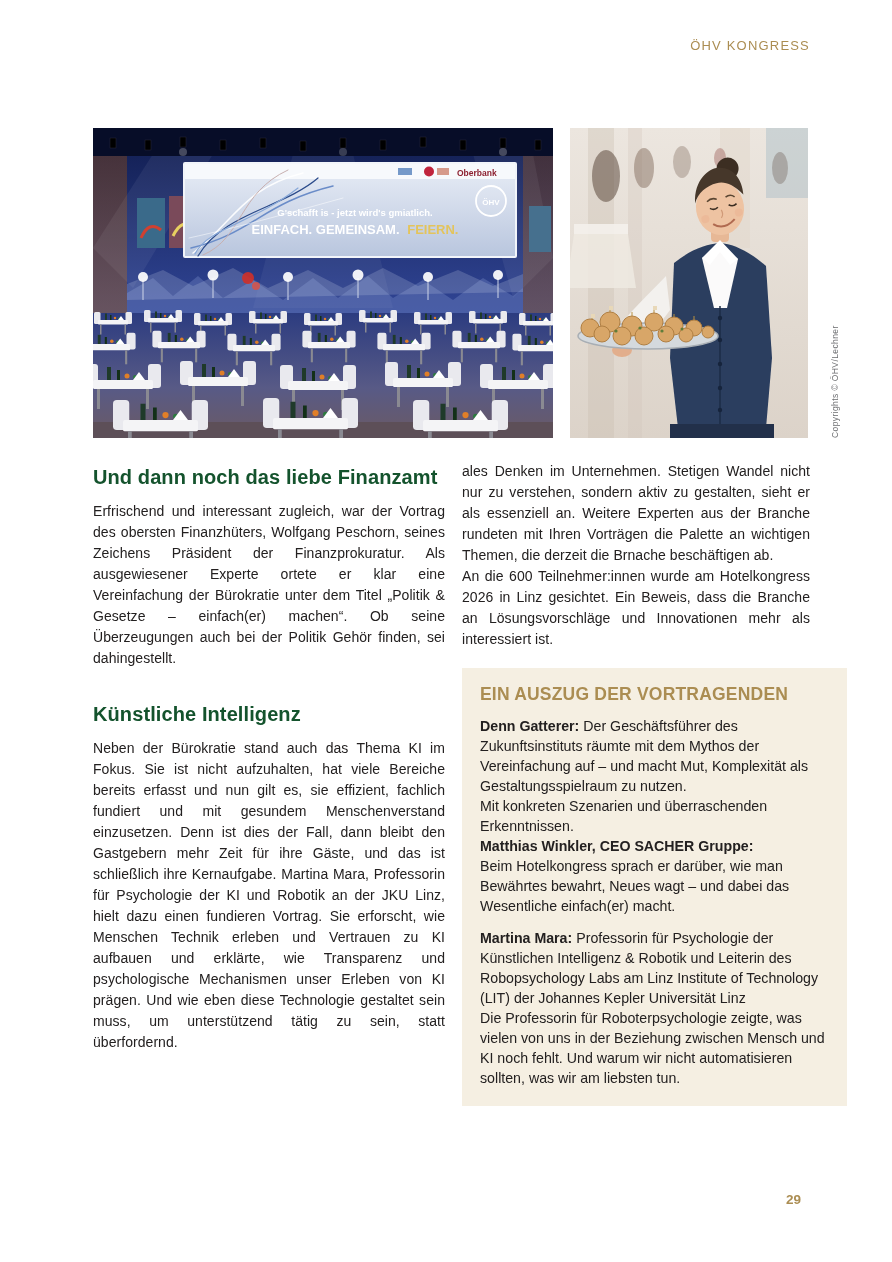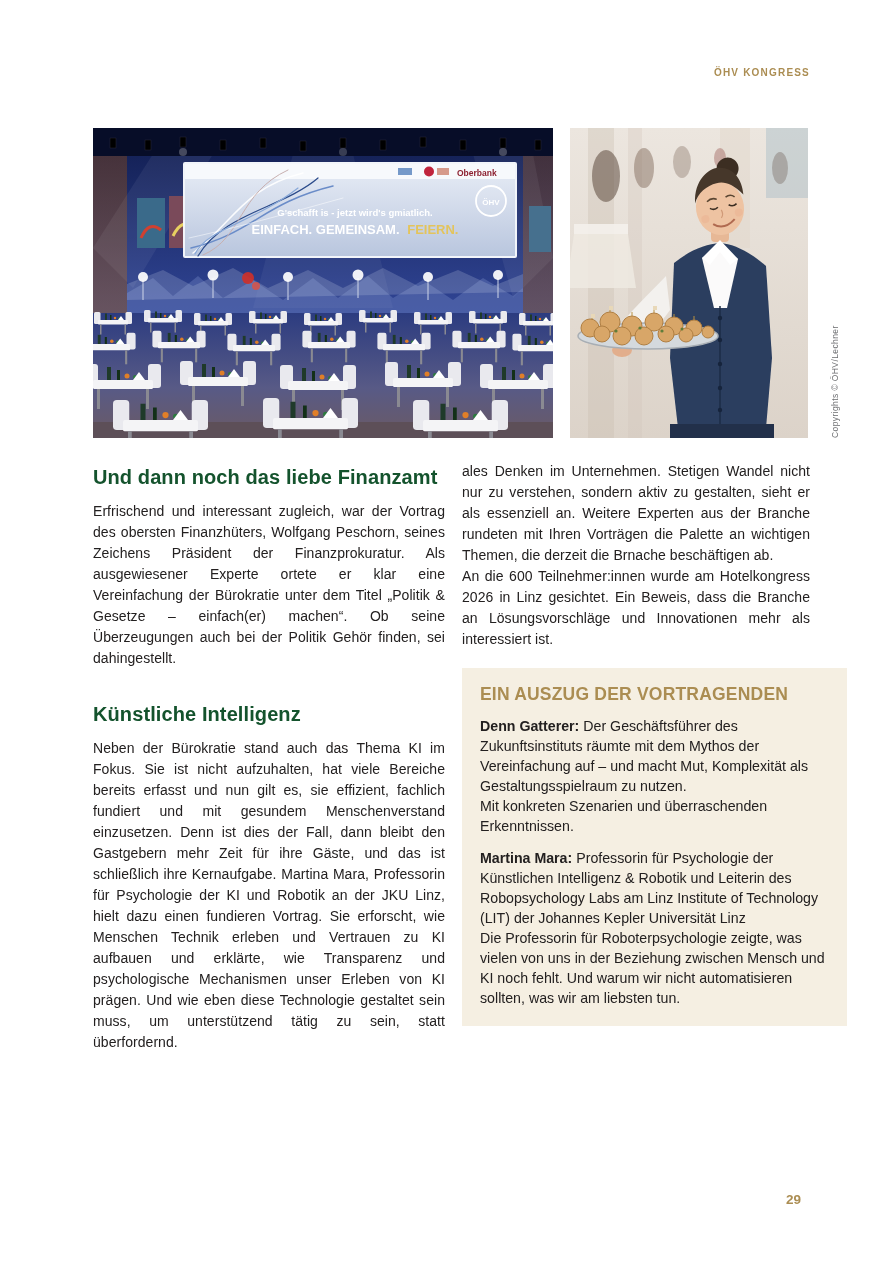--- a/index.html
+++ b/index.html
@@ -4,22 +4,22 @@
 <style>
   html,body { margin:0; padding:0; }
   body {
     width:892px; height:1262px; background:#ffffff; position:relative;
     font-family:"Liberation Sans", sans-serif; color:#232020;
     -webkit-font-smoothing:antialiased; overflow:hidden;
   }
   .abs { position:absolute; }
 
   .header-label {
-    top:38px; right:82px; color:#ab8d52; font-weight:bold;
-    font-size:10px; letter-spacing:1.2px;margin-top:29px;
+    top:38px; right:82px; color:#ab8d52; font-weight:normal;
+    font-size:13px; letter-spacing:1.2px;
   }
 
   .photo-left  { left:93px;  top:128px; width:388px; height:310px; }
   .photo-right { left:570px; top:128px; width:238px; height:310px; }
   .photo-left svg, .photo-right svg { display:block; }
 
   .copyright {
     left:830px; top:438px; transform:rotate(-90deg); transform-origin:0 0;
     font-size:8.5px; color:#6d6e71; letter-spacing:0.4px; white-space:nowrap;
   }
@@ -326,20 +326,24 @@
 
   <div class="speaker-box">
     <h3 class="box-title">EIN AUSZUG DER VORTRAGENDEN</h3>
 
     <div class="box-entry">
       <strong class="entry-name">Denn Gatterer:</strong>
       <span class="entry-text">Der Geschäftsführer des Zukunftsinstituts räumte mit dem Mythos der Vereinfachung auf – und macht Mut, Komplexität als Gestaltungsspielraum zu nutzen.
 Mit konkreten Szenarien und überraschenden Erkenntnissen.</span>
     </div>
 
+    <div class="box-entry">
+      <strong class="entry-name name-block">Matthias Winkler, CEO SACHER Gruppe:</strong>
+      <span class="entry-text">Beim Hotelkongress sprach er darüber, wie man Bewährtes bewahrt, Neues wagt – und dabei das Wesentliche einfach(er) macht.</span>
+    </div>
 
     <div class="box-entry gap-above">
       <strong class="entry-name">Martina Mara:</strong>
       <span class="entry-text">Professorin für Psychologie der Künstlichen Intelligenz &amp; Robotik und Leiterin des Robopsychology Labs am Linz Institute of Technology (LIT) der Johannes Kepler Universität Linz</span>
       <span class="entry-text block">Die Professorin für Roboterpsychologie zeigte, was vielen von uns in der Beziehung zwischen Mensch und KI noch fehlt. Und warum wir nicht automatisieren sollten, was wir am liebsten tun.</span>
     </div>
   </div>
 </div>
 
 <div class="abs page-number">29</div>

